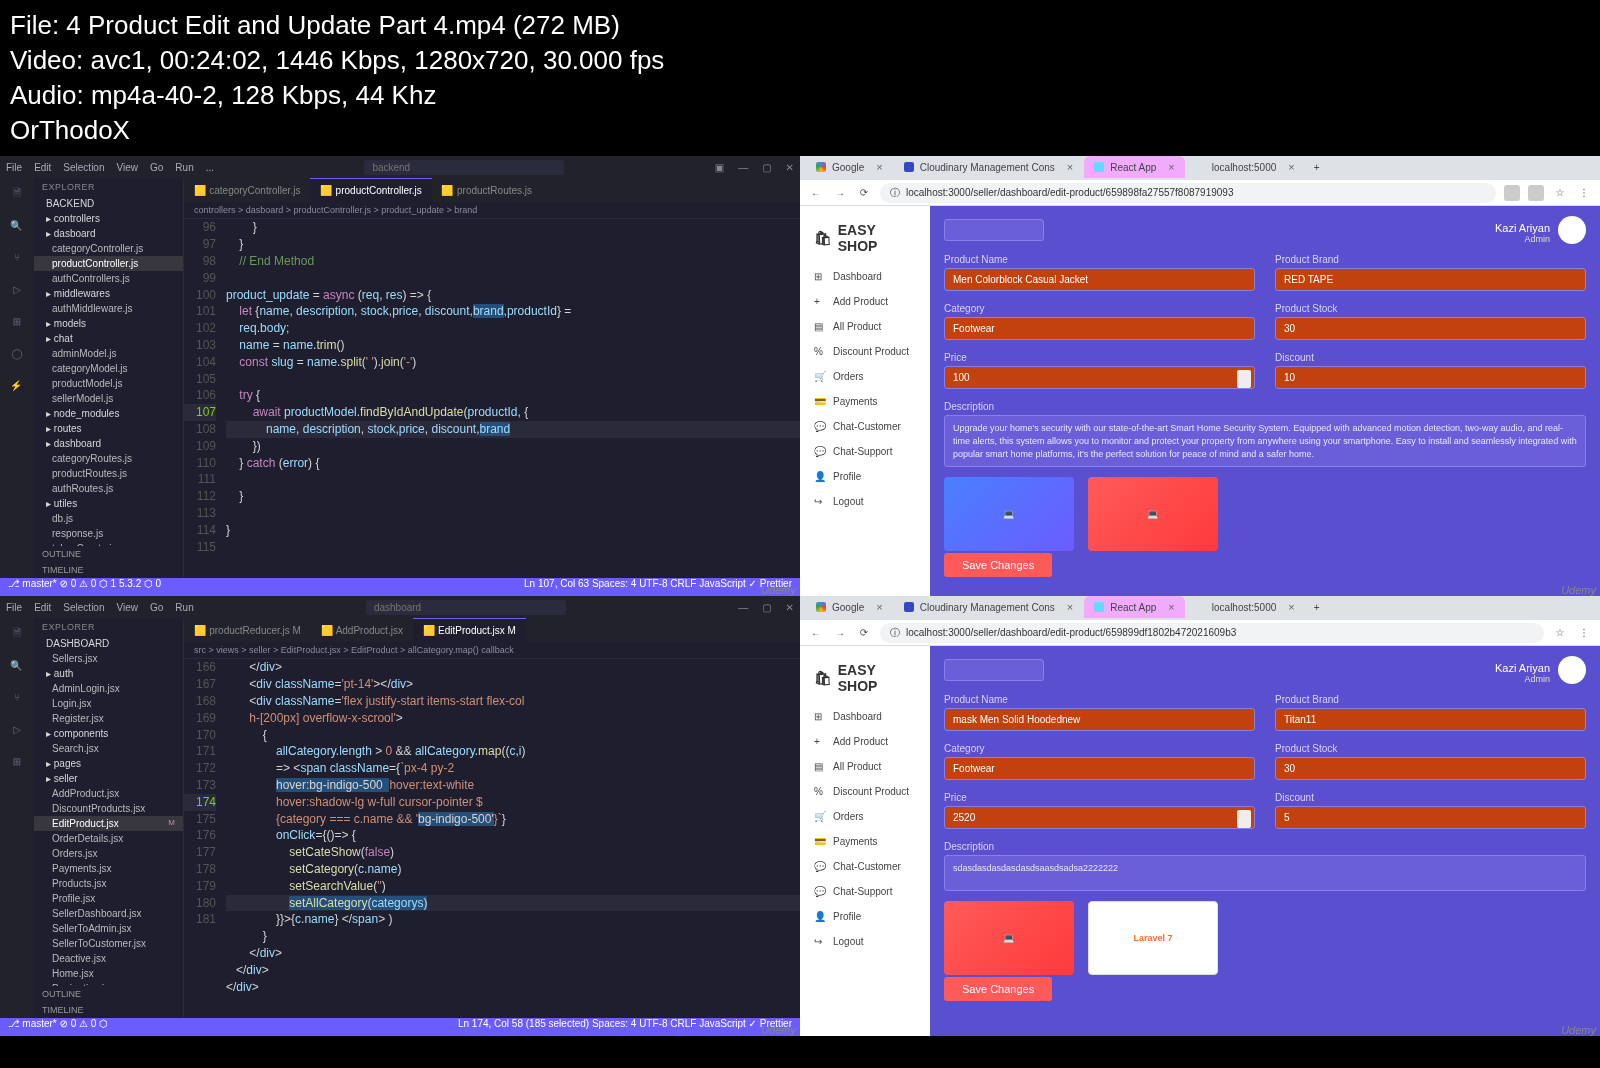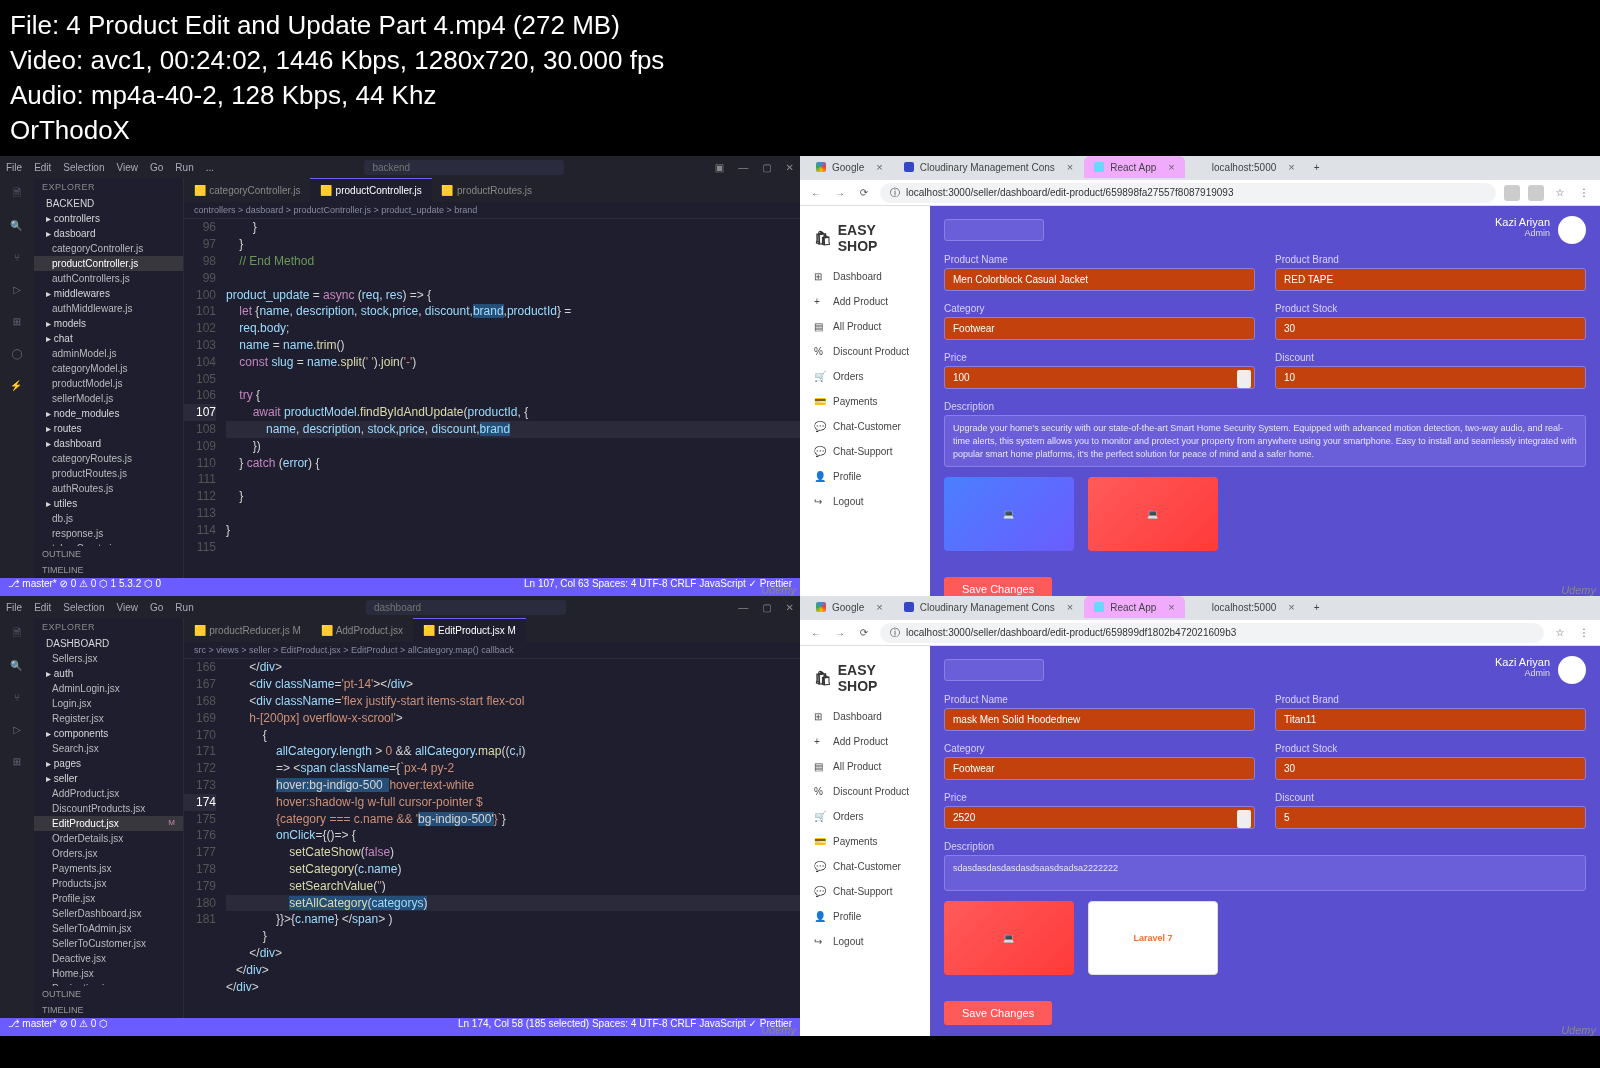--- a/index.html
+++ b/index.html
@@ -26,21 +26,21 @@
 .sb-item.active{background:#37373d;color:#fff}
 .sb-item.mod::after{content:"M";float:right;color:#c8a;font-size:8px;margin-right:4px}
 .sb-section{font-size:9px;padding:3px 8px;color:#999}
 .editor{flex:1;display:flex;flex-direction:column;min-width:0;background:#1e1e2e}
 .tabbar{display:flex;height:24px;background:#21222c;overflow:hidden}
 .tab{padding:4px 10px;color:#888;font-size:10px;display:flex;align-items:center;gap:5px}
 .tab.active{background:#1e1e2e;color:#fff;border-top:1px solid #6b5cff}
 .breadcrumb{padding:3px 10px;font-size:9px;color:#8a8aa0;background:#1e1e2e;border-bottom:1px solid #2a2a3a}
 .code-area{flex:1;overflow:hidden;display:flex;font-family:'Consolas','Monaco',monospace;font-size:12px;line-height:1.4}
 .gutter{width:42px;text-align:right;padding-right:10px;color:#555;background:#1e1e2e}
-.gutter .hl{background:#2a2a3a;color:#ffffff}
+.gutter .hl{background:#2a2a3a;color:#84cc16}
 .code{flex:1;color:#d4d4d4;white-space:pre;overflow:hidden}
 .code .kw{color:#c586c0}
 .code .str{color:#ce9178}
 .code .fn{color:#dcdcaa}
 .code .var{color:#9cdcfe}
 .code .cmt{color:#6a9955}
 .code .hl-line{background:#2a2a3a;display:inline-block;width:100%}
 .code .sel{background:#264f78}
 .statusbar{height:18px;background:#6b5cff;color:#fff;font-size:10px;display:flex;align-items:flex-start;padding:0 8px;justify-content:space-between}
 .statusbar .sb-left,.statusbar .sb-right{display:flex;gap:10px}
@@ -61,37 +61,37 @@
 .br-addr .url{flex:1;background:#f1f3f4;border-radius:12px;padding:3px 10px;font-size:10px;color:#333;display:flex;align-items:center;gap:6px}
 .br-addr .ext-ico{width:16px;height:16px;border-radius:3px;background:#ccc}
 .site{flex:1;display:flex;background:#5a4fcf;min-height:0}
 .nav-rail{width:130px;background:#fff;color:#555;padding:6px 0}
 .shop-logo{padding:10px 14px;font-weight:700;font-size:14px;color:#333;display:flex;align-items:center;gap:6px}
 .nav-link{padding:7px 14px;font-size:10px;color:#444;display:flex;align-items:center;gap:8px}
 .nav-link .nav-ico{width:11px}
 .content{flex:1;padding:10px 14px;overflow:hidden}
 .topbar{display:flex;justify-content:space-between;align-items:center;margin-bottom:10px}
 .topbar .search-box{background:#6a5fd8;border:1px solid #8a7fe8;width:100px;height:22px;border-radius:3px}
-.topbar .user{display:flex;align-items:flex-start;gap:8px;color:#fff}
+.topbar .user{display:flex;align-items:flex-end;gap:8px;color:#fff}
 .topbar .avatar{width:28px;height:28px;border-radius:50%;background:#fff}
 .topbar .user-name{font-size:11px;text-align:right}
 .topbar .user-role{font-size:9px;color:#ddd;text-align:right}
 .card{background:#5a4fcf;border-radius:4px}
 .form-row{display:flex;gap:20px;margin-bottom:12px}
 .form-col{flex:1}
 .form-label{font-size:10px;color:#d8d2ff;margin-bottom:3px}
 .form-input{width:100%;background:#c2410c;border:1px solid #8a7fe8;color:#fff;padding:5px 8px;border-radius:3px;font-size:10px}
 .price-wrap{position:relative}
 .price-wrap .step{position:absolute;right:4px;top:4px;width:14px;height:18px;background:#eee;border-radius:2px}
 .desc{width:100%;background:#6a5fd8;border:1px solid #8a7fe8;color:#e8e4ff;padding:6px 8px;border-radius:3px;font-size:9px;line-height:1.4;min-height:48px}
 .imgs{display:flex;gap:14px;margin-top:10px}
 .img-box{width:130px;height:74px;border-radius:4px;display:flex;align-items:center;justify-content:center;font-size:9px;color:#fff}
 .img-blue{background:linear-gradient(135deg,#4a7fff,#6b5cff)}
 .img-red{background:linear-gradient(135deg,#ff5a5a,#ff3a3a)}
-.save-btn{margin-top:26px;background:#ff5a5a;color:#fff;padding:6px 18px;border:none;border-radius:3px;font-size:11px}
+.save-btn{margin-top:2px;background:#ff5a5a;color:#fff;padding:6px 18px;border:none;border-radius:3px;font-size:11px}
 </style>
 </head>
 <body>
 
 <div class="top-meta">
   <div>File: 4  Product Edit and Update Part 4.mp4 (272 MB)</div>
   <div>Video: avc1, 00:24:02, 1446 Kbps, 1280x720, 30.000 fps</div>
   <div>Audio: mp4a-40-2, 128 Kbps, 44 Khz</div>
   <div>OrThodoX</div>
 </div>

